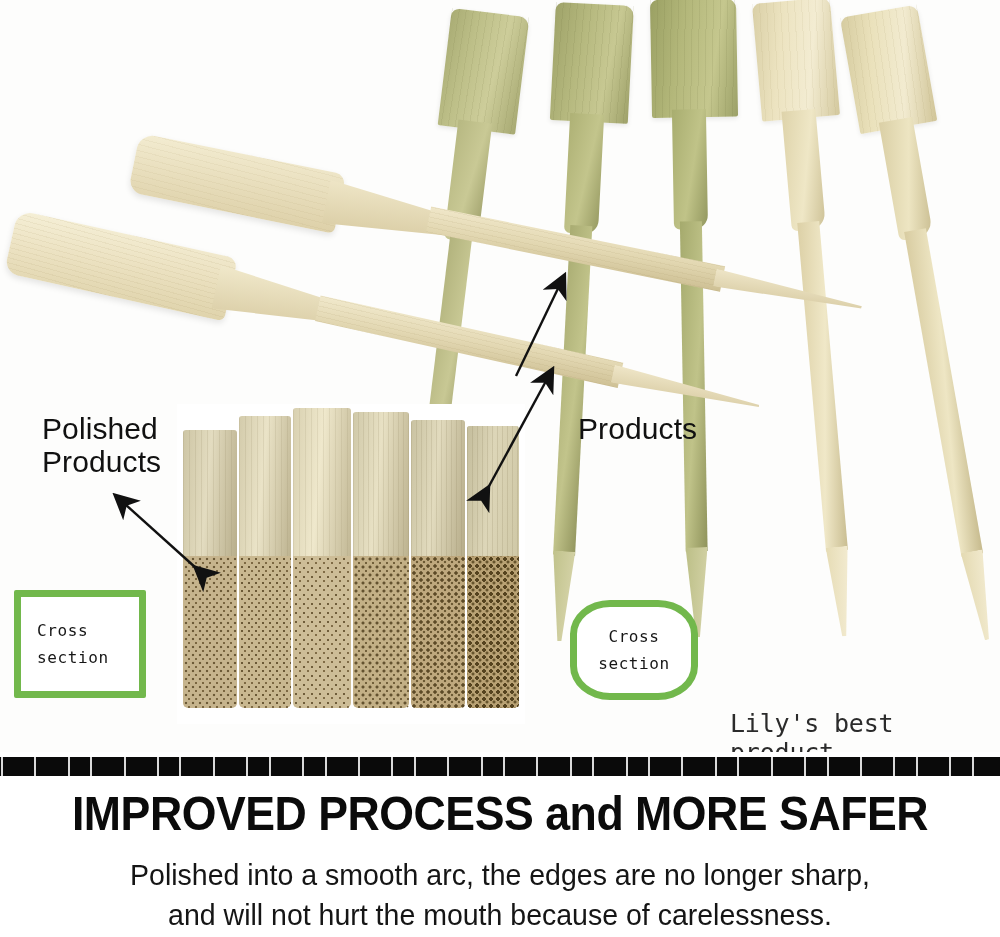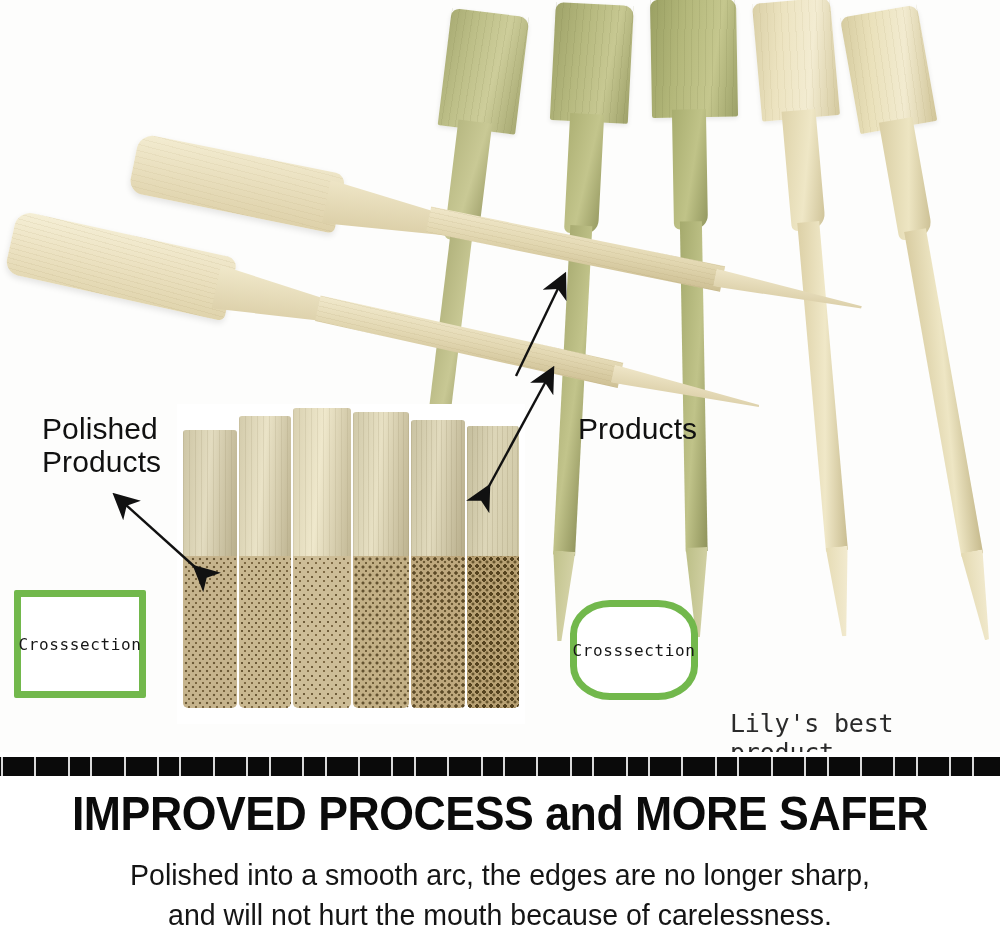--- a/index.html
+++ b/index.html
@@ -31,21 +31,21 @@
   .stickcol{position:absolute;bottom:16px;border-radius:3px 3px 4px 4px;overflow:hidden;}
   .stickcol .body{position:absolute;left:0;right:0;top:0;bottom:152px;}
   .stickcol .end{position:absolute;left:0;right:0;bottom:0;height:152px;border-radius:0 0 5px 5px;}
   .pores{position:absolute;inset:0;}
 
   
   .lbl{position:absolute;font-family:"Liberation Sans",sans-serif;color:#111;font-size:30px;line-height:33px;letter-spacing:.1px;}
   .brand{position:absolute;font-family:"DejaVu Sans Mono",monospace;font-size:25px;color:#2b2b2b;letter-spacing:-0.2px;font-weight:400;}
 
   
-  .csbox{position:absolute;box-sizing:border-box;background:#fff;display:flex;flex-direction:row;align-items:center;justify-content:center;}
+  .csbox{position:absolute;box-sizing:border-box;background:#fff;display:flex;flex-direction:column;align-items:center;justify-content:center;}
   .csbox span{font-family:"DejaVu Sans Mono",monospace;font-size:16px;color:#161616;line-height:27px;letter-spacing:.6px;}
   #cs-left{left:14px;top:590px;width:132px;height:108px;border:7px solid #72b84c;border-radius:2px;}
   #cs-left span{text-align:left;width:86px;}
   #cs-right{left:570px;top:600px;width:128px;height:100px;border:7px solid #72b84c;border-radius:40px/34px;}
 
   
   .arrowsvg{position:absolute;overflow:visible;}
 
   
   .divider{position:absolute;left:0;top:757px;width:1000px;height:19px;background:#0a0a0a;}

